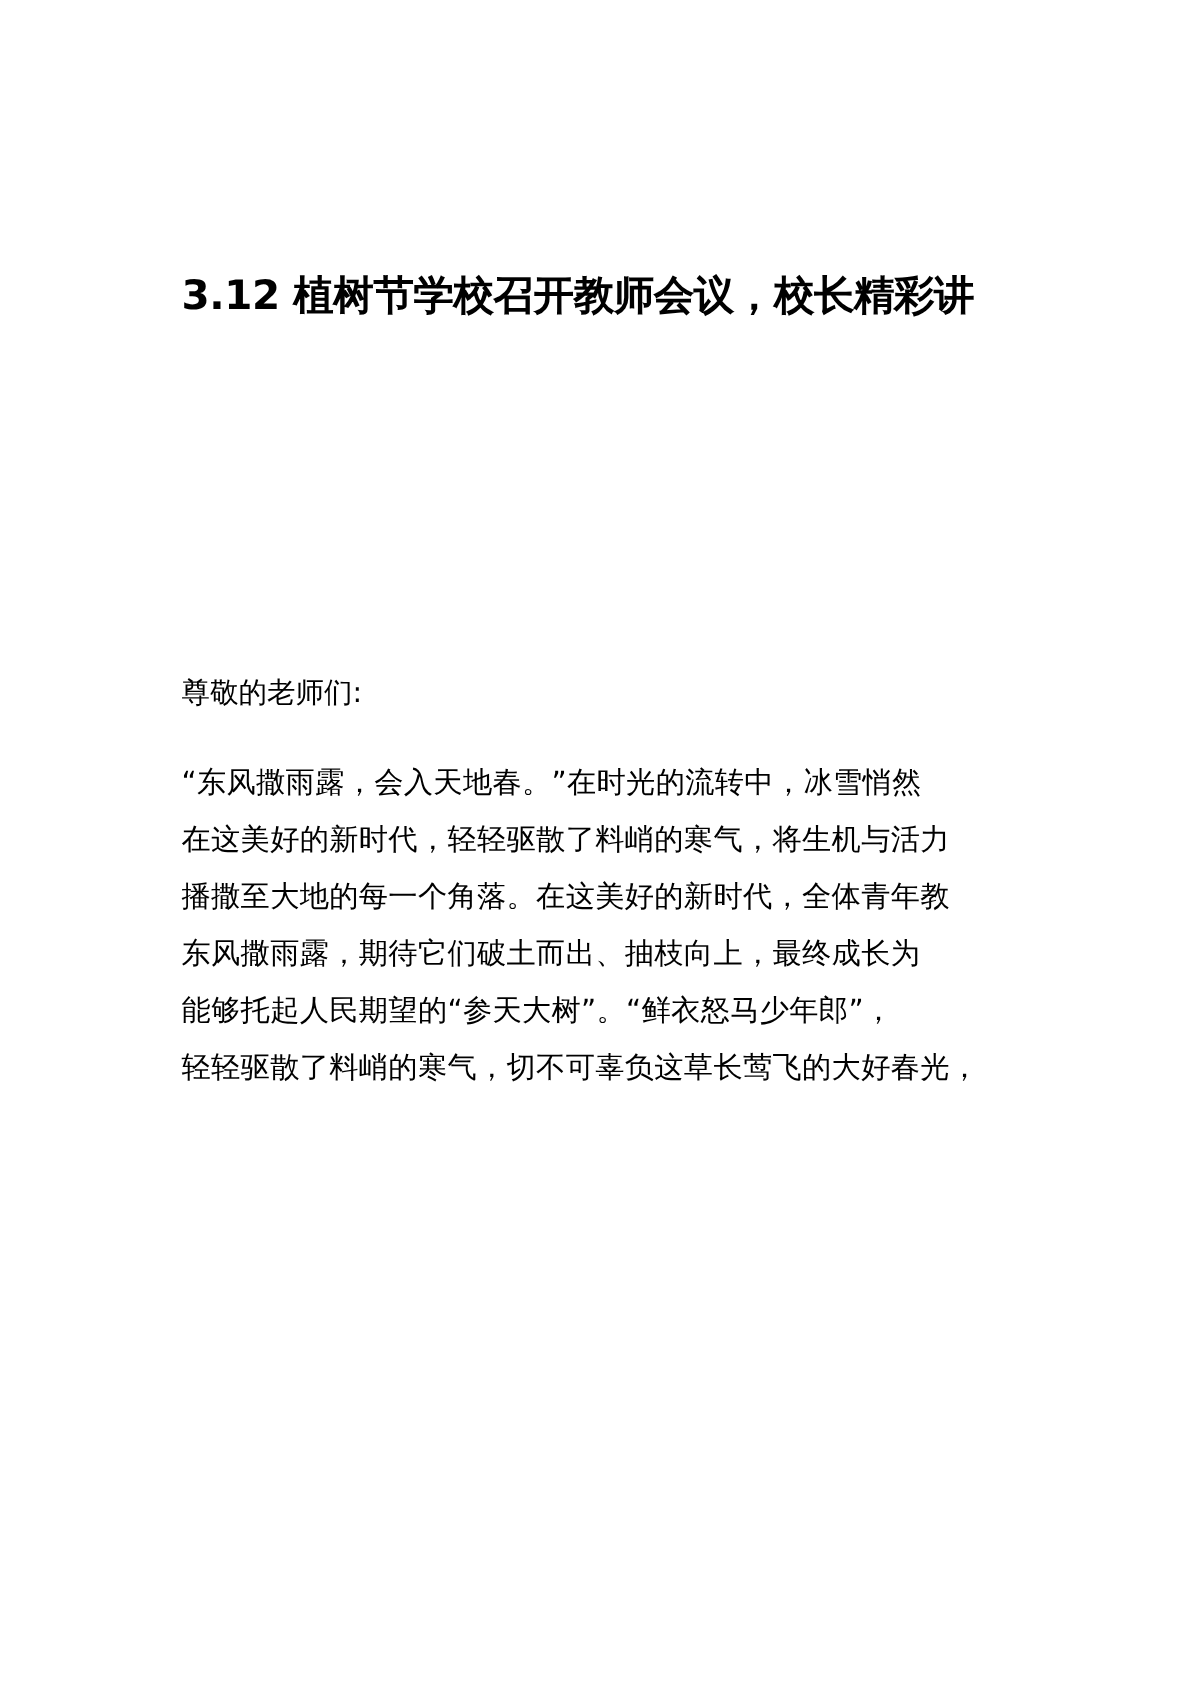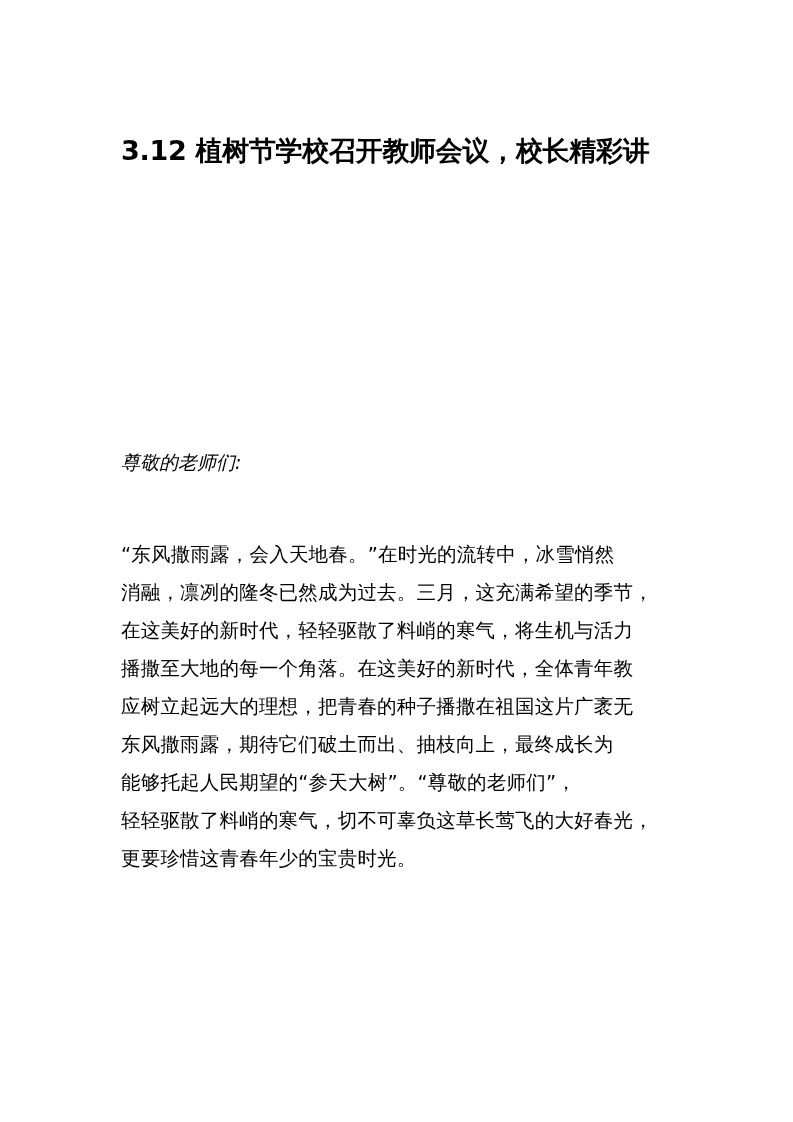--- a/index.html
+++ b/index.html
@@ -30,35 +30,35 @@
       font-weight: bold;
       line-height: 96px;
       margin: 0;
       letter-spacing: -0.3px;
       white-space: nowrap;
     }
     .title .line {
       display: block;
       height: 96px;
       line-height: 46px;
+      margin-top: 47px;
     }
     .greeting {
       position: absolute;
       left: 0;
       top: 448px;
       font-size: 19px;
       line-height: 28px;
       margin: 0;
       white-space: nowrap;
-      font-style: italic;
     }
     .body-para {
       position: absolute;
       left: 0;
-      top: 536px;
+      top: 503px;
       width: 580px;
       font-size: 19.5px;
       margin: 0;
     }
     .body-para .bline {
       display: block;
       height: 38px;
       line-height: 38px;
       white-space: nowrap;
       letter-spacing: 0.2px;
@@ -69,22 +69,19 @@
 
 <div class="page">
   <h1 class="title">
     <span class="line">3.12 植树节学校召开教师会议，校长精彩讲</span>
   </h1>
 
   <p class="greeting">尊敬的老师们:</p>
 
   <div class="body-para">
     <span class="bline">“东风撒雨露，会入天地春。”在时光的流转中，冰雪悄然</span>
-    <span class="bline">消融，凛冽的隆冬已然成为过去。三月，这充满希望的季节，</span>
     <span class="bline">在这美好的新时代，轻轻驱散了料峭的寒气，将生机与活力</span>
     <span class="bline">播撒至大地的每一个角落。在这美好的新时代，全体青年教</span>
-    <span class="bline">应树立起远大的理想，把青春的种子播撒在祖国这片广袤无</span>
     <span class="bline">东风撒雨露，期待它们破土而出、抽枝向上，最终成长为</span>
-    <span class="bline">能够托起人民期望的“参天大树”。“尊敬的老师们”，</span>
+    <span class="bline">能够托起人民期望的“参天大树”。“鲜衣怒马少年郎”，</span>
     <span class="bline">轻轻驱散了料峭的寒气，切不可辜负这草长莺飞的大好春光，</span>
-    <span class="bline">更要珍惜这青春年少的宝贵时光。</span>
   </div>
 </div>
 
 </body></html>

